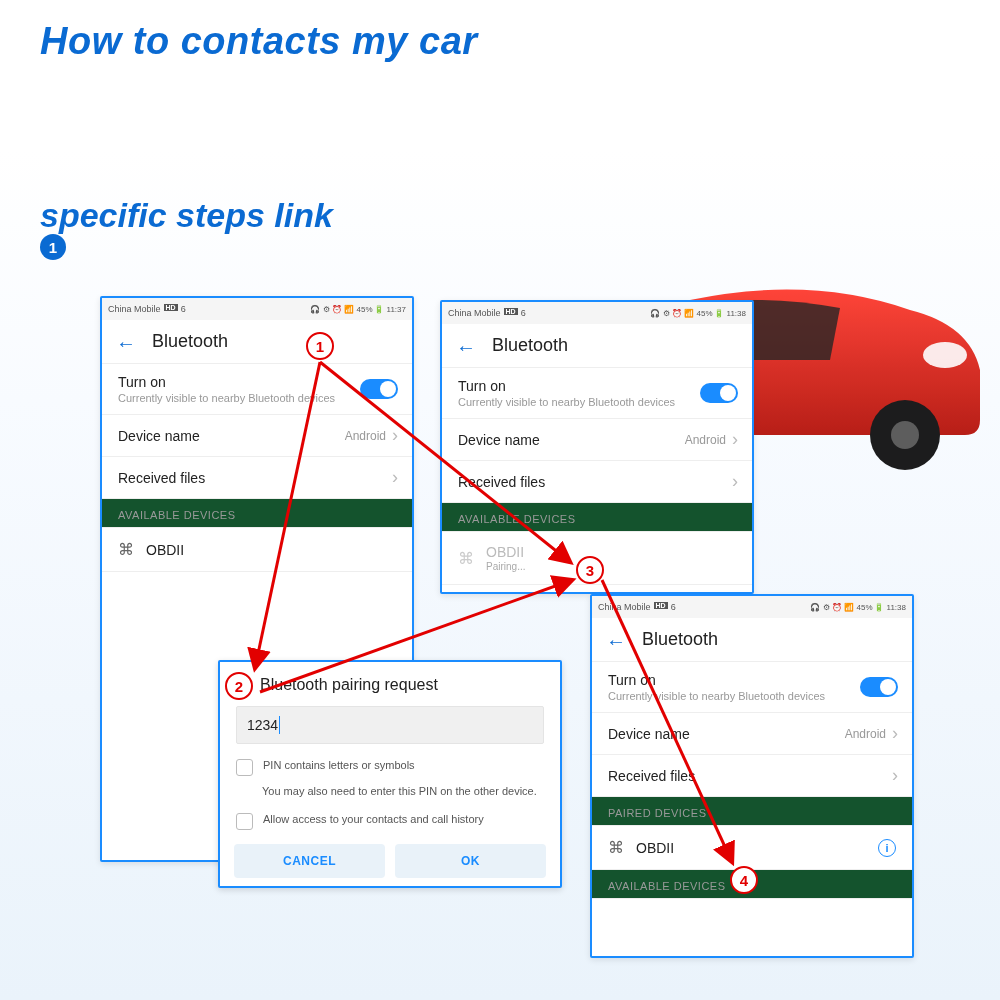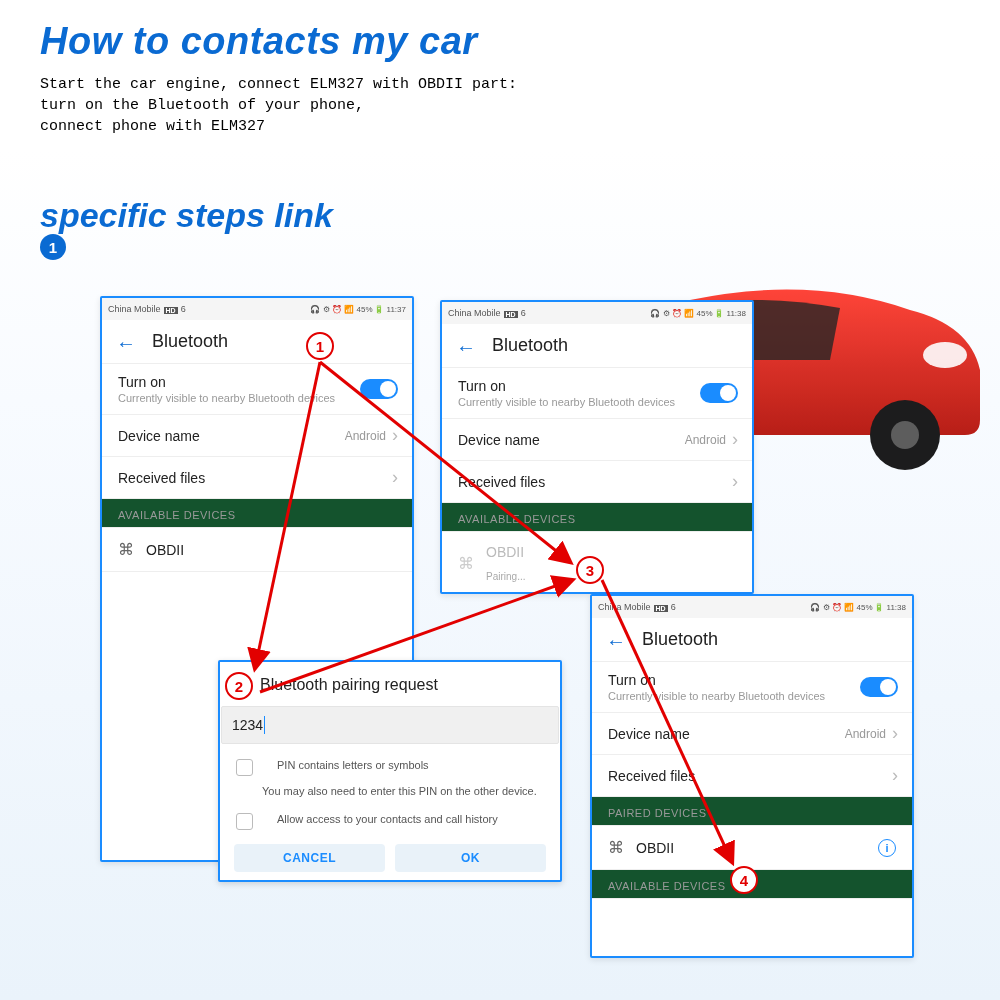--- a/index.html
+++ b/index.html
@@ -8,50 +8,50 @@
 .h1{position:absolute;left:40px;top:20px;font-family:Impact,"Arial Black",sans-serif;font-size:38px;font-style:italic;font-weight:900;color:#0a6ad2;letter-spacing:.5px}
 .desc{position:absolute;left:40px;top:74px;font-family:"Courier New",monospace;font-size:15px;color:#000;line-height:1.4}
 .h2{position:absolute;left:40px;top:196px;font-family:Impact,"Arial Black",sans-serif;font-size:34px;font-style:italic;font-weight:900;color:#0a6ad2}
 .badge{position:absolute;left:40px;top:234px;width:26px;height:26px;border-radius:50%;background:#0a6ad2;color:#fff;font-weight:700;display:flex;align-items:center;justify-content:center;font-size:15px}
 .intro{position:absolute;left:80px;top:232px;font-family:"Courier New",monospace;font-size:15px;color:#000;line-height:1.5;width:520px}
 .phone{position:absolute;background:#fff;border:2px solid #1a8cff;box-shadow:0 2px 6px rgba(0,0,0,.1);border-radius:2px;overflow:hidden}
 .ph1{left:100px;top:296px;width:310px;height:562px}
 .ph2{left:440px;top:300px;width:310px;height:290px}
 .ph3{left:590px;top:594px;width:320px;height:360px}
 .statusbar{height:22px;background:#f5f5f5;display:flex;align-items:center;justify-content:space-between;font-size:9px;color:#555;padding:0 6px}
-.sb-left{display:flex;align-items:flex-end;gap:3px}
+.sb-left{display:flex;align-items:flex-start;gap:3px}
 .sb-right{display:flex;align-items:center;gap:2px;font-size:8px}
 .bt-head{display:flex;align-items:center;gap:16px;padding:10px 14px;border-bottom:1px solid #eee}
 .back-arr{color:#0a6ad2;font-size:20px;font-weight:400}
 .bt-title{font-size:18px;font-weight:500;color:#222}
 .row{display:flex;align-items:center;justify-content:space-between;padding:10px 14px 10px 16px;border-bottom:1px solid #eee}
 .row .lbl{font-size:14px;color:#222}
 .row .sub{font-size:11px;color:#999;margin-top:2px}
 .row .right{display:flex;align-items:center;gap:6px;color:#999;font-size:12px}
 .chev{color:#bbb;font-size:18px}
 .toggle{width:38px;height:20px;border-radius:10px;background:#1a8cff;position:relative}
 .toggle::after{content:"";position:absolute;right:2px;top:2px;width:16px;height:16px;border-radius:50%;background:#fff}
 .sect{padding:10px 16px 6px;background:#14532d;font-size:11px;color:#999;letter-spacing:.5px;border-bottom:1px solid #eee}
 .dev-row{display:flex;align-items:center;gap:12px;padding:12px 16px;border-bottom:1px solid #eee;font-size:14px;color:#222}
 .dev-row .bt-ico{color:#666;font-size:16px}
-.dev-row .pair{font-size:10px;color:#aaa;display:block;margin-top:11px}
+.dev-row .pair{font-size:10px;color:#aaa;display:block;margin-top:1px}
 .dev-row.grey{color:#bbb}
 .dev-row.grey .bt-ico{color:#ccc}
 .info-ico{margin-left:auto;color:#1a8cff;font-size:16px;border:1.5px solid #1a8cff;border-radius:50%;width:16px;height:16px;display:flex;align-items:center;justify-content:center;font-size:11px;font-weight:700}
 .searchbar{position:absolute;bottom:4px;left:50%;transform:translateX(-50%);display:flex;flex-direction:column;align-items:center;gap:2px;color:#666;font-size:9px}
 .searchbar .mag{width:40px;height:22px;border:1px solid #ccc;border-radius:12px;display:flex;align-items:center;justify-content:center;font-size:12px}
 .dialog{position:absolute;left:218px;top:660px;width:340px;background:#fff;border:2px solid #1a8cff;border-radius:2px;padding:10px 0 6px;box-shadow:0 2px 6px rgba(0,0,0,.15)}
 .dlg-title{font-size:16px;font-weight:400;color:#222;padding:4px 40px 12px}
-.pin-box{margin:0 1px 10px;background:#f0f0f0;border:1px solid #e4e4e4;border-radius:2px;height:36px;display:flex;align-items:center;padding:0 10px;font-size:14px;color:#222}
+.pin-box{margin:0 16px 10px;background:#f0f0f0;border:1px solid #e4e4e4;border-radius:2px;height:36px;display:flex;align-items:center;padding:0 10px;font-size:14px;color:#222}
 .pin-cursor{width:1px;height:18px;background:#1a8cff;margin-left:1px}
-.check-row{display:flex;align-items:flex-start;gap:24px;padding:4px 16px 8px;font-size:11px;color:#555;line-height:1.3}
+.check-row{display:flex;align-items:flex-start;gap:10px;padding:4px 16px 8px;font-size:11px;color:#555;line-height:1.3}
 .cb{width:15px;height:15px;border:1.5px solid #bbb;border-radius:3px;flex-shrink:0;margin-top:1px}
 .dlg-note{font-size:11px;color:#555;padding:0 16px 10px 42px;line-height:1.3}
 .dlg-btns{display:flex;gap:10px;padding:6px 14px 2px}
-.dlg-btn{flex:1;background:#e9f2f9;border:none;border-radius:4px;height:28px;color:#1a8cff;font-weight:600;font-size:12px;letter-spacing:.5px}
+.dlg-btn{flex:1;background:#e9f2f9;border:none;border-radius:4px;height:34px;color:#1a8cff;font-weight:600;font-size:12px;letter-spacing:.5px}
 .anno{position:absolute;pointer-events:none}
 .circ{width:24px;height:24px;border:2.5px solid #e20000;border-radius:50%;display:flex;align-items:center;justify-content:center;font-size:15px;font-weight:700;color:#e20000;background:#fff}
 svg.arrows{position:absolute;left:0;top:0;width:1000px;height:1000px;pointer-events:none}
 </style>
 </head>
 <body>
 
 <div class="page">
 
   <svg class="car-bg" viewBox="0 0 480 260">
@@ -64,25 +64,20 @@
     <path d="M30 180 Q60 100 180 80 Q300 55 400 90 Q460 105 470 150 L470 200 Q470 215 455 215 L45 215 Q30 215 30 200 Z" fill="url(#cg)"></path>
     <path d="M150 92 Q230 70 330 88 L320 140 L160 140 Z" fill="#1a1a1a" opacity=".8"></path>
     <ellipse cx="120" cy="215" rx="35" ry="35" fill="#111"></ellipse>
       <ellipse cx="120" cy="215" rx="14" ry="14" fill="#555"></ellipse>
     <ellipse cx="395" cy="215" rx="35" ry="35" fill="#111"></ellipse>
       <ellipse cx="395" cy="215" rx="14" ry="14" fill="#555"></ellipse>
     <ellipse cx="435" cy="135" rx="22" ry="13" fill="#fff" opacity=".9"></ellipse>
   </svg>
 
   <div class="h1">How to contacts my car</div>
-  <div class="desc">
-    <div>Start the car engine, connect ELM327 with OBDII part:</div>
-    <div>turn on the Bluetooth of your phone,</div>
-    <div>connect phone with ELM327</div>
-  </div>
   <div class="h2">specific steps link</div>
   <div class="badge">1</div>
 
   <div class="phone ph1">
     <div class="statusbar">
       <span class="sb-left">
           <span>China Mobile</span> 
           <b style="background:#555;color:#fff;padding:0 2px;font-size:7px">HD</b> 
           <span>6</span>
         </span>

